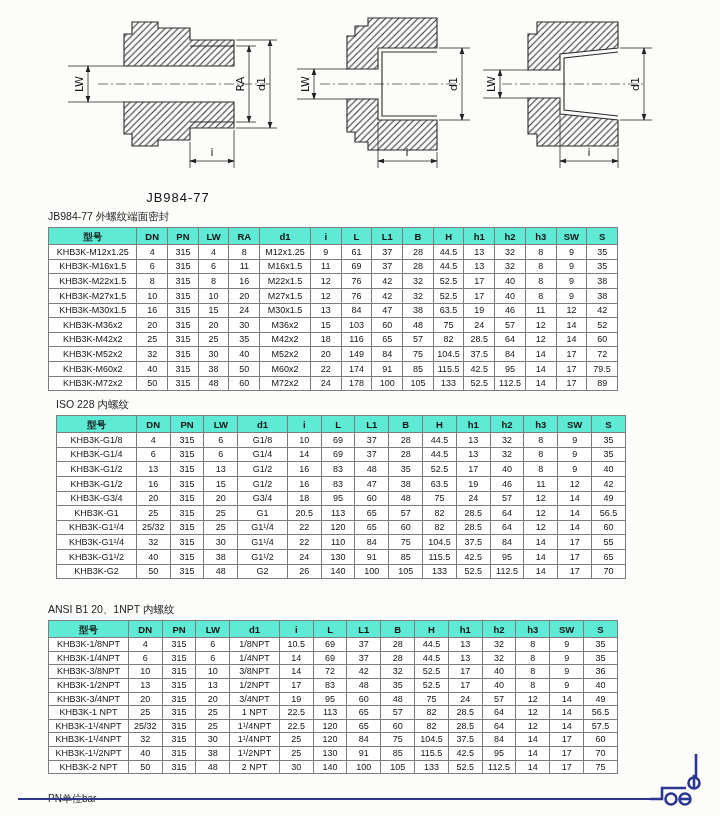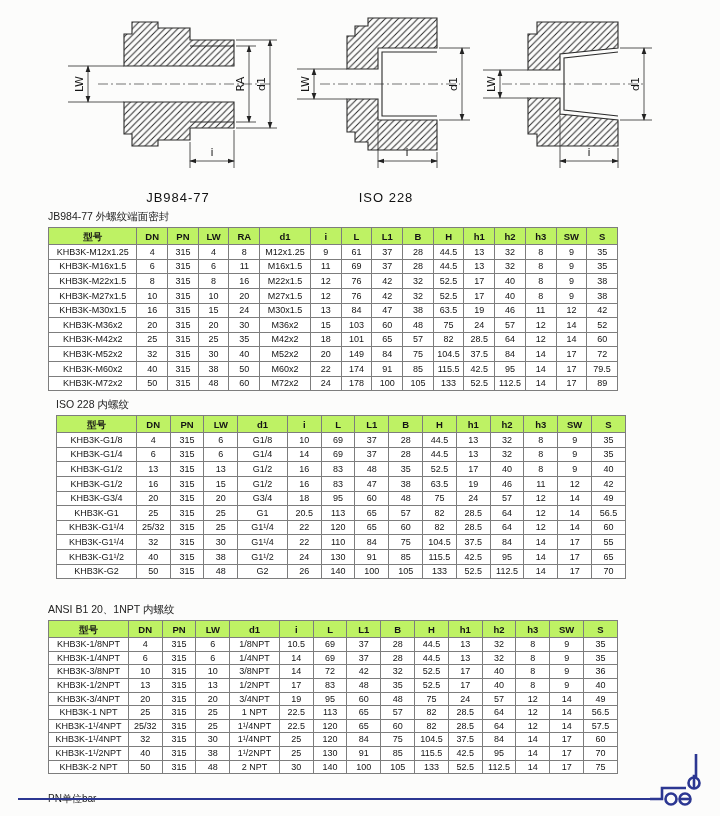--- a/index.html
+++ b/index.html
@@ -34,21 +34,21 @@
   #tblock2{top:398px;padding-left:8px;}
   #tblock3{top:603px;}
   .tbl-title{font-size:10.5px;color:#222;margin:0 0 3px 0;}
   table{border-collapse:collapse;width:100%;table-layout:fixed;background:#fff;}
   th,td{
     border:1px solid #7d7d7d;
     font-size:9px;line-height:1.18;padding:1.5px 1px;
     text-align:center;white-space:nowrap;overflow:hidden;
     color:#141414;
   }
-  th{background:#bef264;font-weight:bold;font-size:9.5px;padding:2.5px 1px;}
+  th{background:#5eead4;font-weight:bold;font-size:9.5px;padding:2.5px 1px;}
   table.cols16 th:first-child,table.cols16 td:first-child{width:15%;}
   table.cols16 th:nth-child(6),table.cols16 td:nth-child(6){width:8.4%;}
   table.cols15 th:first-child,table.cols15 td:first-child{width:13.5%;}
   table.cols15 th:nth-child(5),table.cols15 td:nth-child(5){width:8.2%;}
   #tblock3 td{padding:1px 1px;}
 
   .footnote{position:absolute;left:48px;top:760px;font-size:10px;color:#222;margin-top:32px;}
 
   .bottom-rule{
     position:absolute;left:18px;top:798px;width:638px;height:2px;
@@ -134,21 +134,20 @@
       <line class="ext" x1="147" y1="40" x2="178" y2="40"></line>
       <line class="ext" x1="147" y1="112" x2="178" y2="112"></line>
       <line class="dim" x1="170" y1="40" x2="170" y2="112" marker-start="url(#ar2)" marker-end="url(#ar2)"></line>
       <text x="165" y="76" text-anchor="middle" transform="rotate(-90 165 76)">d1</text>
 
       <line class="ext" x1="86" y1="114" x2="86" y2="160"></line>
       <line class="ext" x1="145" y1="144" x2="145" y2="160"></line>
       <line class="dim" x1="86" y1="153" x2="145" y2="153" marker-start="url(#ar2)" marker-end="url(#ar2)"></line>
       <text x="115" y="148" text-anchor="middle">i</text>
     </svg>
-    <div class="cap">ISO 228</div>
   </div>
 
   <div class="drawing-block" id="blk3">
     <svg width="200" height="166" viewBox="0 0 200 166">
       <defs>
         <pattern id="p3" patternUnits="userSpaceOnUse" width="6.5" height="6.5">
           <path d="M0,6.5 L6.5,0" stroke="#2b2b2b" stroke-width="1"></path>
           <path d="M-3.25,3.25 L3.25,-3.25" stroke="#2b2b2b" stroke-width="1"></path>
           <path d="M3.25,9.75 L9.75,3.25" stroke="#2b2b2b" stroke-width="1"></path>
         </pattern>
@@ -314,21 +313,21 @@
             <td>52</td>
           </tr>
           <tr>
             <td>KHB3K-M42x2</td>
             <td>25</td>
             <td>315</td>
             <td>25</td>
             <td>35</td>
             <td>M42x2</td>
             <td>18</td>
-            <td>101</td>
+            <td>116</td>
             <td>65</td>
             <td>57</td>
             <td>82</td>
             <td>28.5</td>
             <td>64</td>
             <td>12</td>
             <td>14</td>
             <td>60</td>
           </tr>
           <tr>

